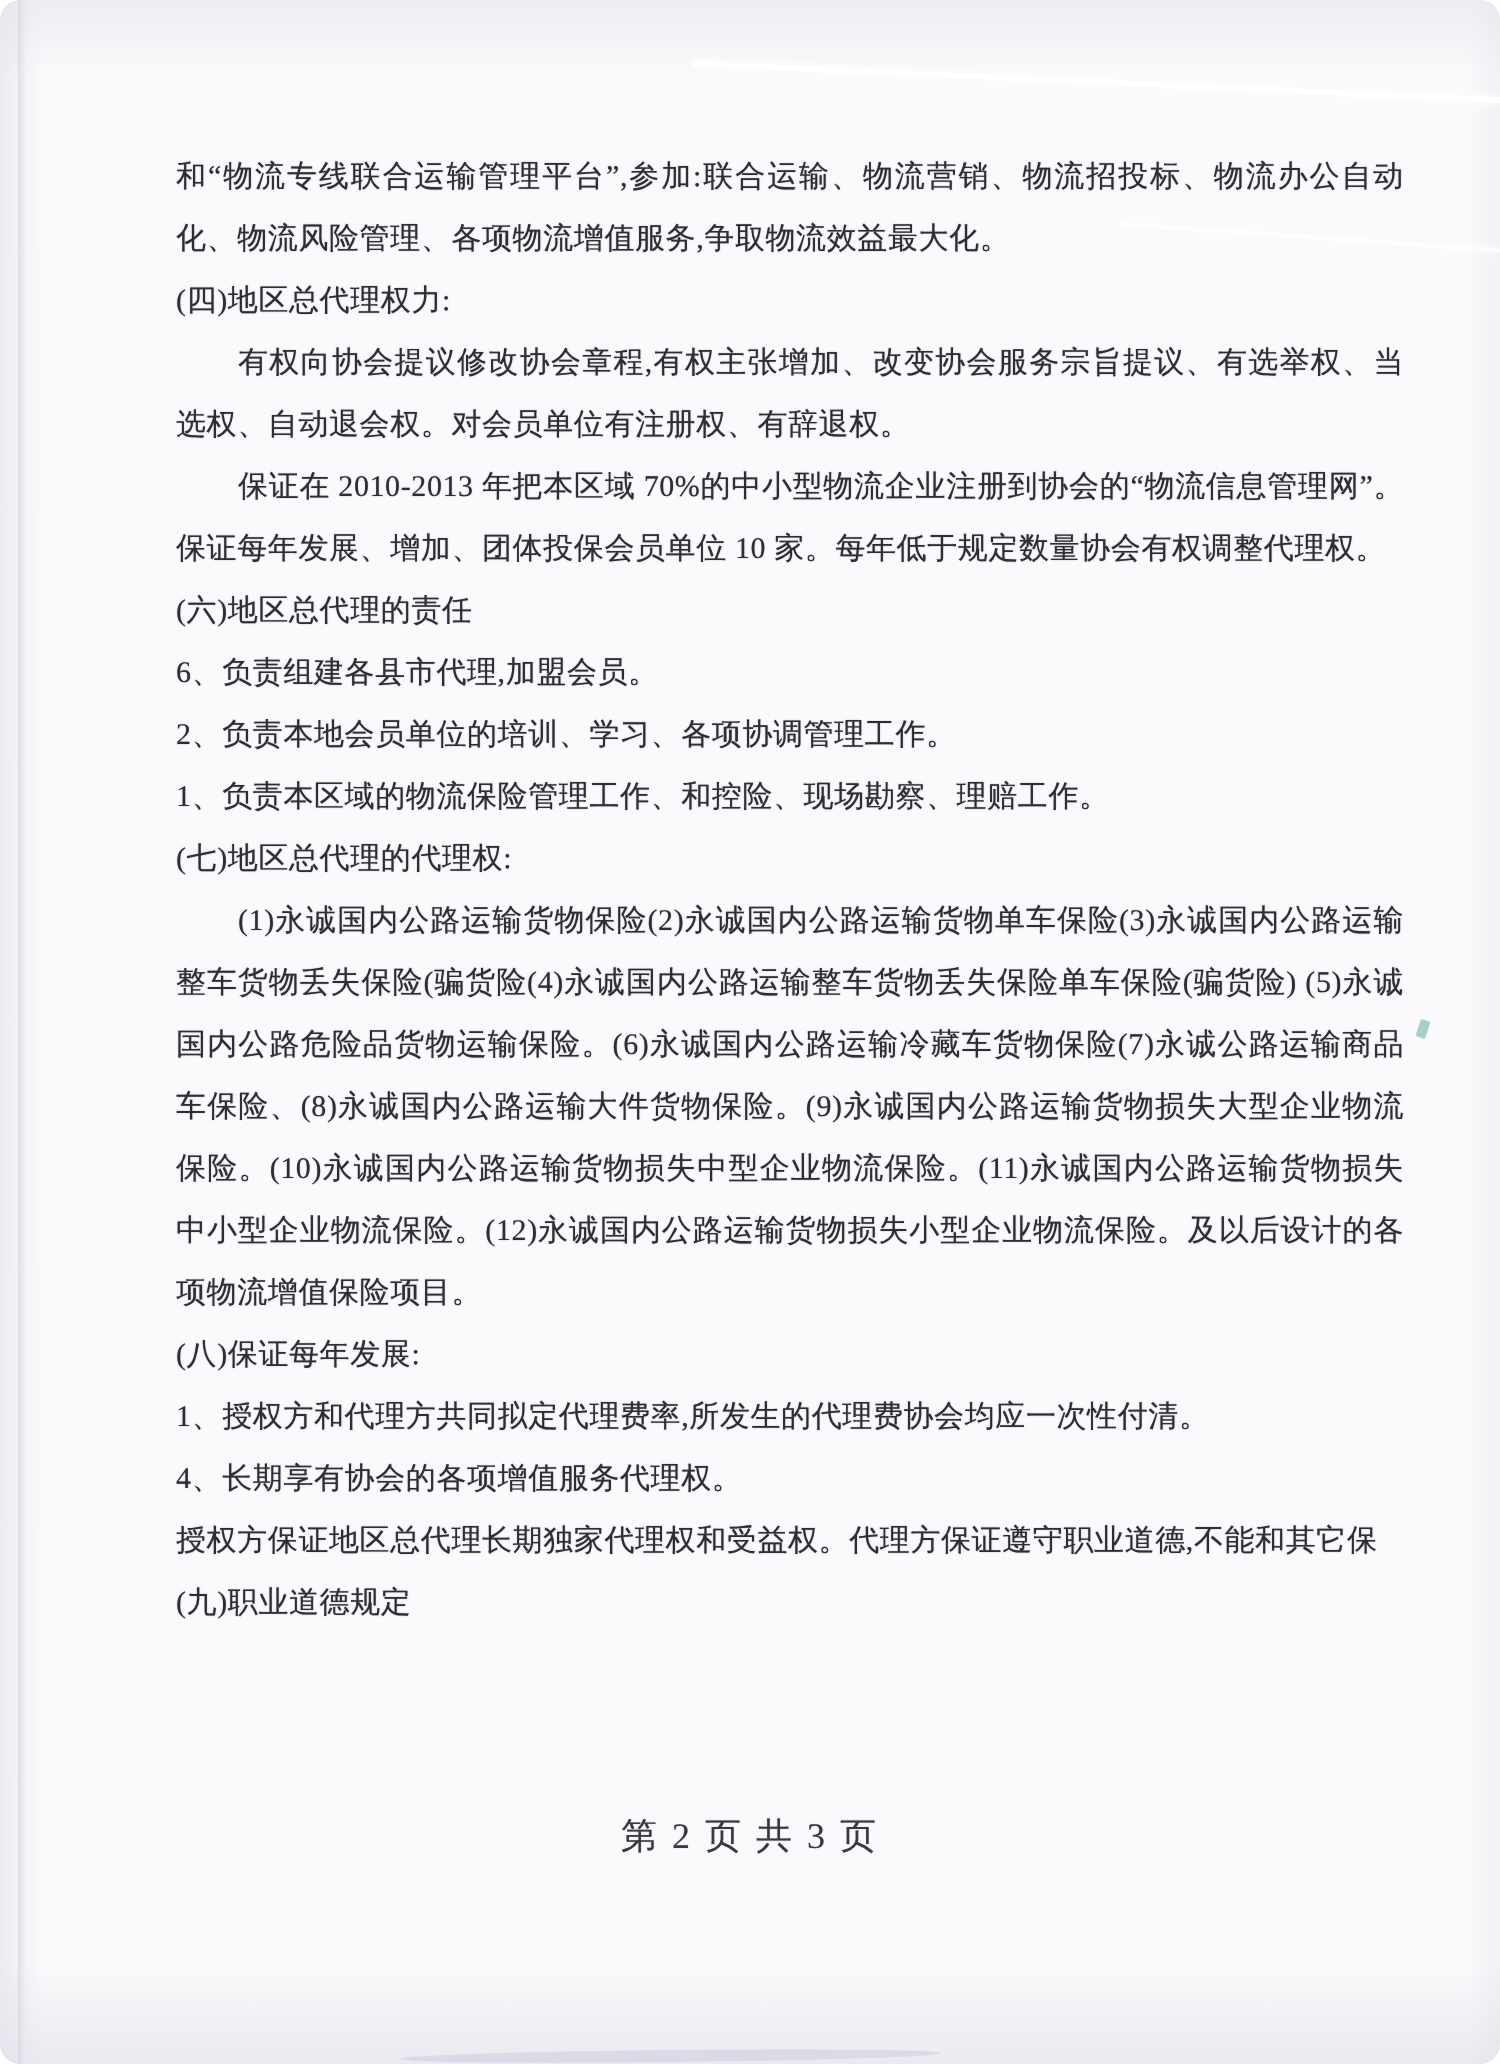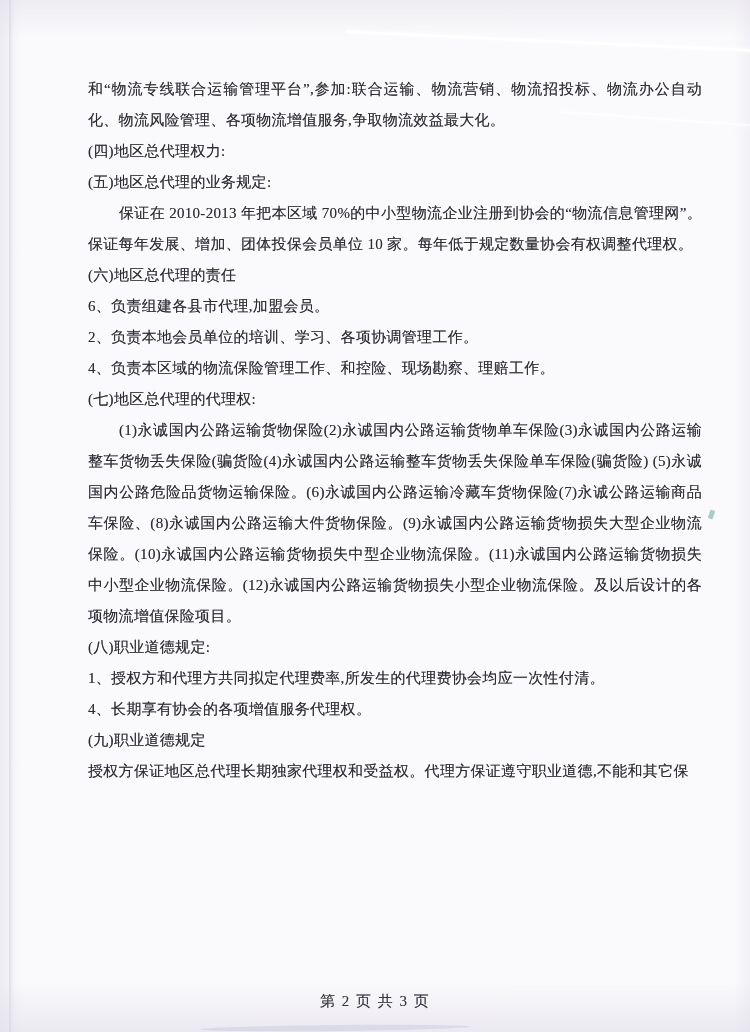--- a/index.html
+++ b/index.html
@@ -13,20 +13,21 @@
     height: 1032px;
     overflow: hidden;
     background-color: #faf9fb;
     background-image:
       linear-gradient(to bottom, rgba(224,222,231,0.45), rgba(250,249,251,0) 38px),
       linear-gradient(to top, rgba(220,218,229,0.50), rgba(250,249,251,0) 50px),
       linear-gradient(to right, rgba(226,224,234,0.55), rgba(250,249,251,0) 22px),
       linear-gradient(to left, rgba(229,227,236,0.40), rgba(250,249,251,0) 16px);
     font-family: "Liberation Serif", "DejaVu Serif", serif;
     color: #302f38;
+    border-radius: 10px;
   }
   .crease-left {
     position: absolute;
     left: 9px; top: 0; bottom: 0;
     width: 4px;
     background: linear-gradient(to right, rgba(208,206,219,0.55), rgba(245,244,249,0.15));
   }
   .streak { position: absolute; background: rgba(255,255,255,0.95); border-radius: 2px; box-shadow: 0 0 5px rgba(255,255,255,0.95); }
   .streak-1 { left: 345px; top: 40px;  width: 430px; height: 3px; transform: rotate(2.6deg); }
   .streak-2 { left: 560px; top: 120px; width: 260px; height: 2px; transform: rotate(4deg); opacity: .8; }
@@ -59,50 +60,50 @@
     line-height: 31px;
     letter-spacing: 0.3px;
     text-align: justify;
     color: #2e2d36;
     text-shadow: 0 0 0.6px rgba(46,45,54,0.55);
   }
   .para.indent { text-indent: 31px; }
   .footer {
     position: absolute;
     left: 0; right: 0;
-    top: 992px;
+    top: 906px;
     text-align: center;
-    font-size: 15px;
+    font-size: 18px;
     letter-spacing: 1.5px;
     color: #3a3943;
     text-shadow: 0 0 0.5px rgba(58,57,67,0.5);
   }
 </style>
 </head>
 <body>
 
 <div class="page">
   <div class="crease-left"></div>
   <div class="streak streak-1"></div>
   <div class="streak streak-2"></div>
   <div class="smudge-bottom"></div>
   <div class="speck-teal"></div>
 
   <div class="doc-body">
       <p class="para">和“物流专线联合运输管理平台”,参加:联合运输、物流营销、物流招投标、物流办公自动化、物流风险管理、各项物流增值服务,争取物流效益最大化。</p>
       <p class="para">(四)地区总代理权力:</p>
-      <p class="para">(五)地区总代理的业务规定:</p>
+      <p class="para indent">有权向协会提议修改协会章程,有权主张增加、改变协会服务宗旨提议、有选举权、当选权、自动退会权。对会员单位有注册权、有辞退权。</p>
       <p class="para indent">保证在 2010-2013 年把本区域 70%的中小型物流企业注册到协会的“物流信息管理网”。保证每年发展、增加、团体投保会员单位 10 家。每年低于规定数量协会有权调整代理权。</p>
       <p class="para">(六)地区总代理的责任</p>
       <p class="para">6、负责组建各县市代理,加盟会员。</p>
       <p class="para">2、负责本地会员单位的培训、学习、各项协调管理工作。</p>
-      <p class="para">4、负责本区域的物流保险管理工作、和控险、现场勘察、理赔工作。</p>
+      <p class="para">1、负责本区域的物流保险管理工作、和控险、现场勘察、理赔工作。</p>
       <p class="para">(七)地区总代理的代理权:</p>
       <p class="para indent">(1)永诚国内公路运输货物保险(2)永诚国内公路运输货物单车保险(3)永诚国内公路运输整车货物丢失保险(骗货险(4)永诚国内公路运输整车货物丢失保险单车保险(骗货险) (5)永诚国内公路危险品货物运输保险。(6)永诚国内公路运输冷藏车货物保险(7)永诚公路运输商品车保险、(8)永诚国内公路运输大件货物保险。(9)永诚国内公路运输货物损失大型企业物流保险。(10)永诚国内公路运输货物损失中型企业物流保险。(11)永诚国内公路运输货物损失中小型企业物流保险。(12)永诚国内公路运输货物损失小型企业物流保险。及以后设计的各项物流增值保险项目。</p>
-      <p class="para">(八)职业道德规定:</p>
+      <p class="para">(八)保证每年发展:</p>
       <p class="para">1、授权方和代理方共同拟定代理费率,所发生的代理费协会均应一次性付清。</p>
       <p class="para">4、长期享有协会的各项增值服务代理权。</p>
+      <p class="para">授权方保证地区总代理长期独家代理权和受益权。代理方保证遵守职业道德,不能和其它保</p>
       <p class="para">(九)职业道德规定</p>
-      <p class="para">授权方保证地区总代理长期独家代理权和受益权。代理方保证遵守职业道德,不能和其它保</p>
     </div>
 
   <div class="footer">第 2 页 共 3 页</div>
 </div>
 
 </body></html>

